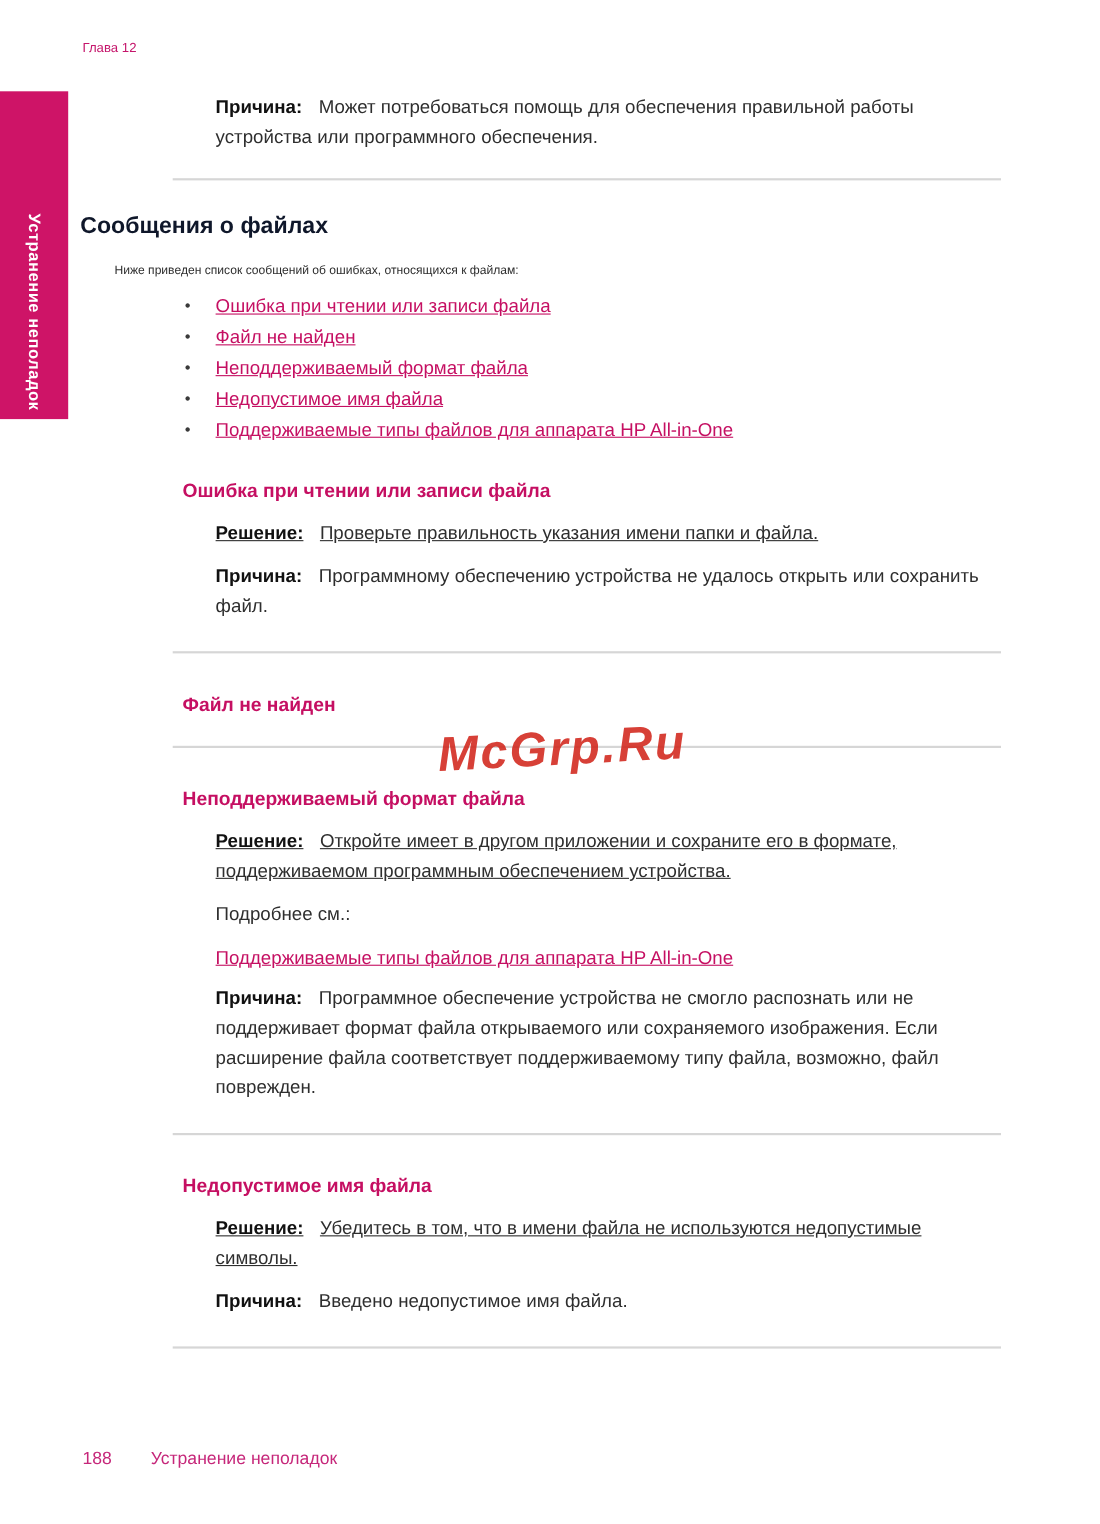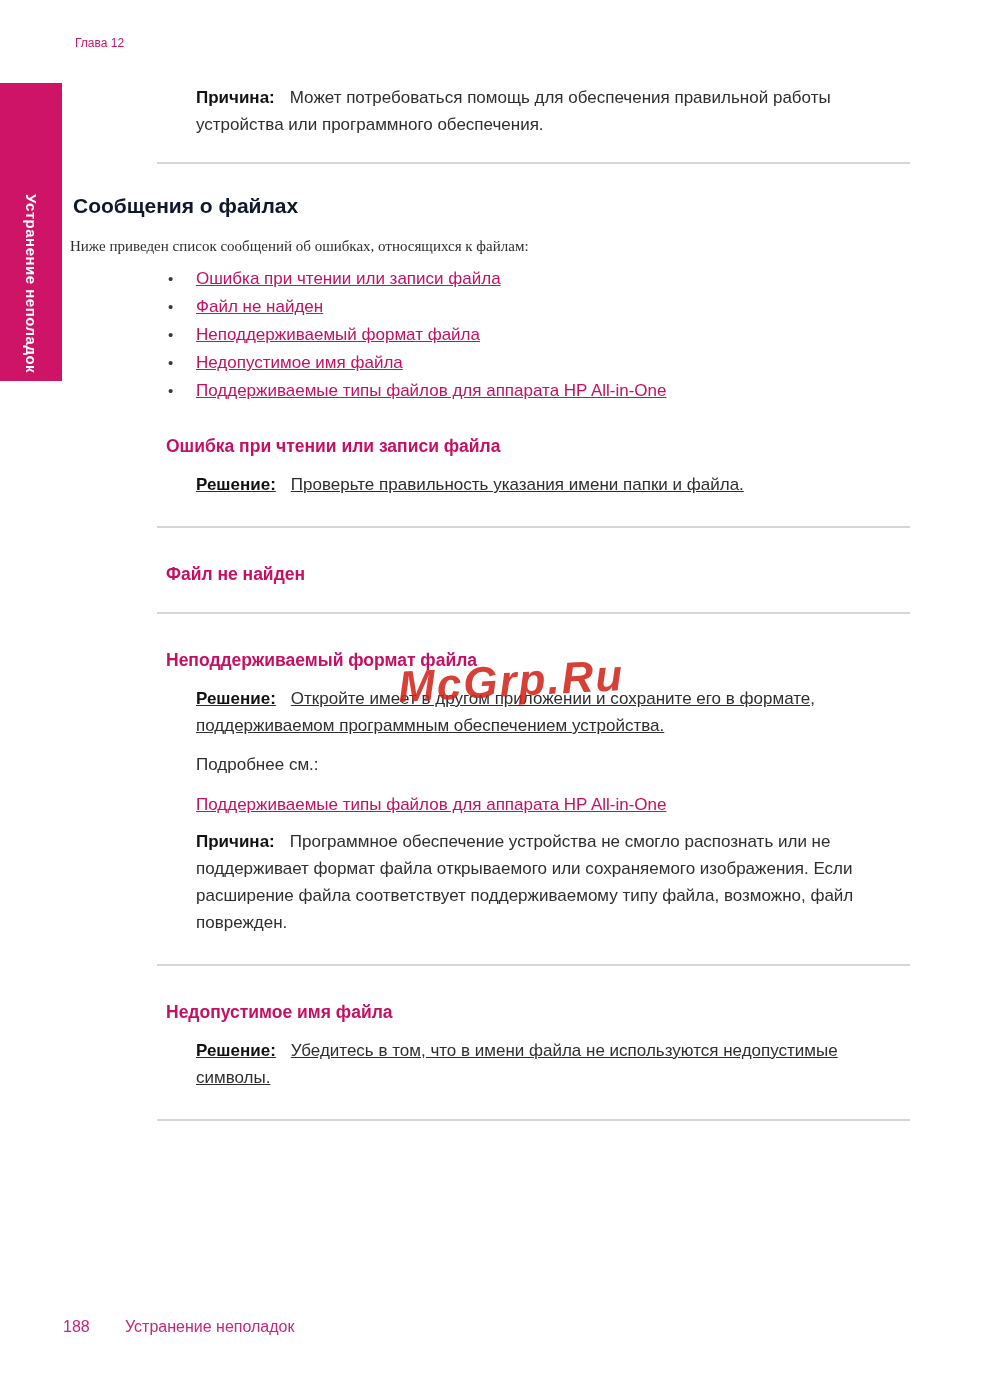--- a/index.html
+++ b/index.html
@@ -25,40 +25,40 @@
   }
   .content { position:absolute; left:0; top:0; width:888px; }
   .para { margin:0 0 0 196px; width:710px; font-size:17px; line-height:27px; }
   .para b { color:#111111; margin-right:15px; }
   .p-top { margin-top:84px; }
   .rule { height:2px; background:#d6d6d6; border:0; margin:24px 0 0 157px; width:753px; }
   h2.section-title {
     margin:30px 0 0 73px; font-size:21px; line-height:24px;
     color:#0f172a; font-weight:bold;
   }
-  .intro { margin:15px 0 0 70px; width:744px; font-size:15px; line-height:27px;font-family:Liberation Serif, serif; }
+  .intro { margin:15px 0 0 104px; width:744px; font-size:11px; line-height:27px; }
   ul.link-list { list-style:none; margin:10px 0 0 166px; padding:0; width:744px; }
   ul.link-list li { position:relative; padding-left:30px; margin-top:10px; font-size:17px; line-height:18px; }
   .bullet-dot { position:absolute; left:2px; top:0px; color:#3a3a3a; font-size:15px; }
   a.doc-link { color:#c50f62; text-decoration:underline; cursor:pointer; }
   h3.sub-title {
     margin:36px 0 0 166px; font-size:17.5px; line-height:20px;
     color:#c50f62; font-weight:bold;
   }
   .after-title { margin-top:15px;text-decoration:underline; }
   .after-para  { margin-top:12px; }
   .see-link { margin:16px 0 0 196px; font-size:17px; line-height:22px; }
   .rule-s1 { margin-top:28px; }
   .watermark {
     position:absolute; left:398px; top:656px;
     font-size:44px; font-style:italic; font-weight:bold;
     color:rgba(209,37,27,0.88); letter-spacing:2px;
     transform:rotate(-3deg); white-space:nowrap; pointer-events:none;
   }
-  .footer { position:absolute; left:63px; top:1318px; font-size:16px; color:#c6277a; }
+  .footer { position:absolute; left:75px; top:1318px; font-size:16px; color:#c6277a; }
   .footer .page-num { display:inline-block; width:62px; }
 </style>
 </head>
 <body>
 
 <div class="chapter-label">Глава 12</div>
 
 <div class="side-tab">
   <span>Устранение неполадок</span>
 </div>
@@ -76,37 +76,39 @@
   <ul class="link-list">
     <li><span class="bullet-dot">•</span><a class="doc-link">Ошибка при чтении или записи файла</a></li>
     <li><span class="bullet-dot">•</span><a class="doc-link">Файл не найден</a></li>
     <li><span class="bullet-dot">•</span><a class="doc-link">Неподдерживаемый формат файла</a></li>
     <li><span class="bullet-dot">•</span><a class="doc-link">Недопустимое имя файла</a></li>
     <li><span class="bullet-dot">•</span><a class="doc-link">Поддерживаемые типы файлов для аппарата HP All-in-One</a></li>
   </ul>
 
   <h3 class="sub-title">Ошибка при чтении или записи файла</h3>
   <p class="para after-title"><b>Решение:</b><span>Проверьте правильность указания имени папки и файла.</span></p>
+  <p class="para after-para"><b>Причина:</b><span>Программному обеспечению устройства не удалось открыть или сохранить файл.</span></p>
 
   <div class="rule rule-s1"></div>
 
   <h3 class="sub-title">Файл не найден</h3>
 
   <div class="rule rule-s1"></div>
 
   <h3 class="sub-title">Неподдерживаемый формат файла</h3>
   <p class="para after-title"><b>Решение:</b><span>Откройте имеет в другом приложении и сохраните его в формате, поддерживаемом программным обеспечением устройства.</span></p>
   <p class="para after-para">Подробнее см.:</p>
   <p class="see-link"><a class="doc-link">Поддерживаемые типы файлов для аппарата HP All-in-One</a></p>
   <p class="para after-para"><b>Причина:</b><span>Программное обеспечение устройства не смогло распознать или не поддерживает формат файла открываемого или сохраняемого изображения. Если расширение файла соответствует поддерживаемому типу файла, возможно, файл поврежден.</span></p>
 
   <div class="rule rule-s1"></div>
 
   <h3 class="sub-title">Недопустимое имя файла</h3>
   <p class="para after-title"><b>Решение:</b><span>Убедитесь в том, что в имени файла не используются недопустимые символы.</span></p>
+  <p class="para after-para"><b>Причина:</b><span>Введено недопустимое имя файла.</span></p>
 
   <div class="rule rule-s1"></div>
 
 </div>
 
 <div class="watermark">McGrp.Ru</div>
 
 <div class="footer">
   <span class="page-num">188</span><span>Устранение неполадок</span>
 </div>

